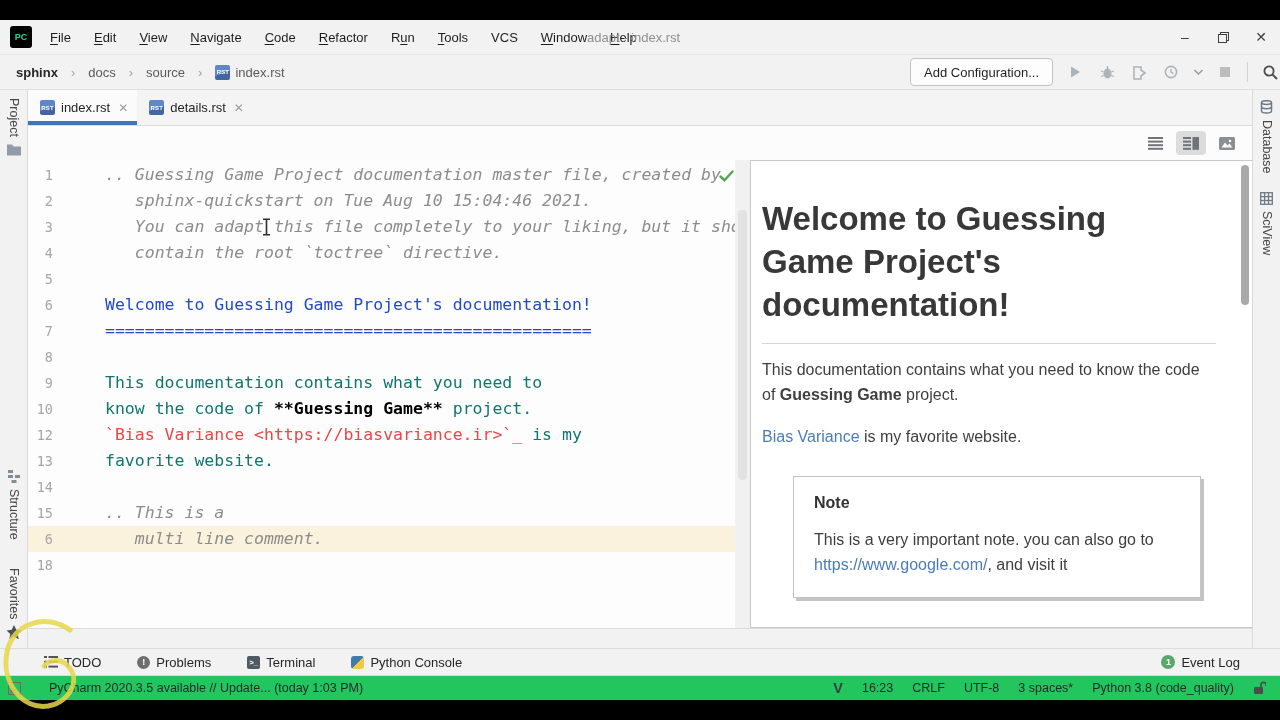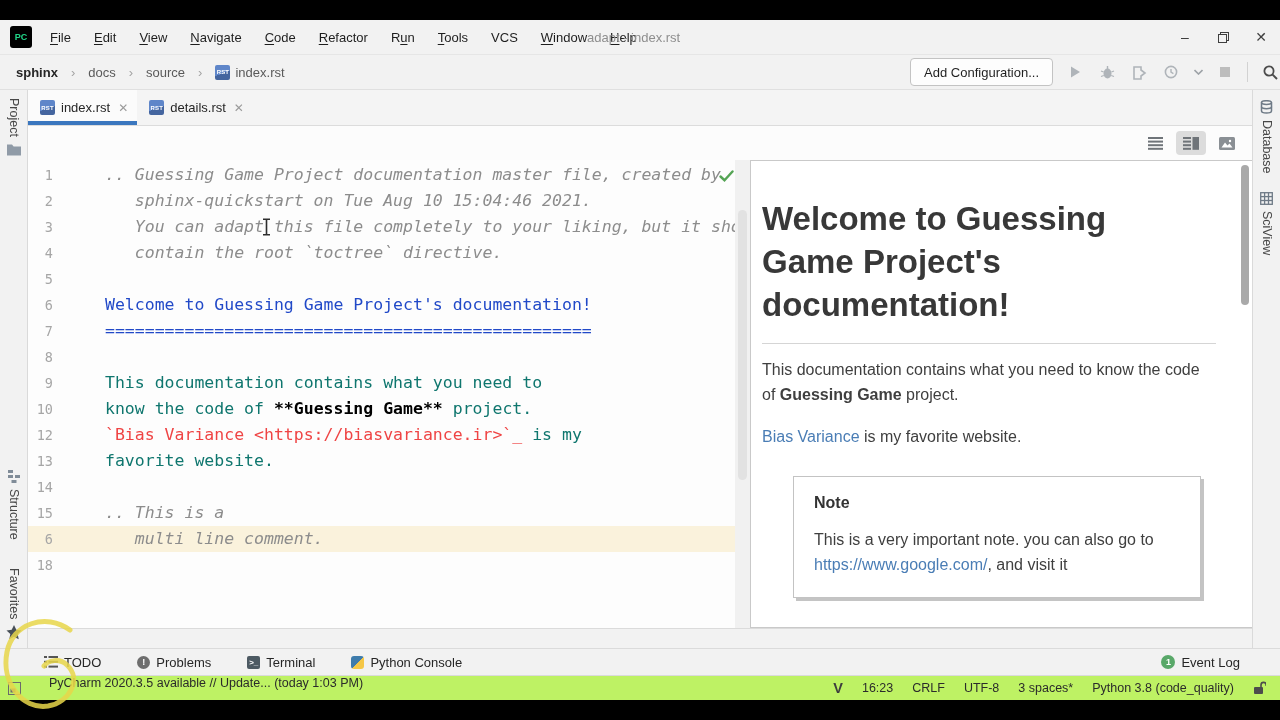--- a/index.html
+++ b/index.html
@@ -80,22 +80,22 @@
   #pv-scroll{position:absolute;right:3px;top:4px;width:8px;height:140px;background:#A9A9A9;border-radius:4px;}
   
   #bottom-strip{left:28px;top:628px;width:1224px;height:20px;background:#F2F2F2;border-top:1px solid #DBDBDB;box-sizing:border-box;}
   #tools{left:0;top:648px;width:1280px;height:27px;background:#F2F2F2;border-top:1px solid #DBDBDB;
          display:flex;align-items:center;box-sizing:border-box;font-size:13px;color:#262626;}
   #tools-left{display:flex;gap:36px;margin-left:44px;}
   .toolbtn{display:flex;align-items:center;gap:6px;}
   #event-log{margin-left:auto;margin-right:40px;display:flex;align-items:center;gap:6px;}
   .badge{width:14px;height:14px;border-radius:50%;background:#59A869;color:#fff;font-size:9px;font-weight:bold;
          display:flex;align-items:center;justify-content:center;}
-  #status{left:0;top:675px;width:1280px;height:25px;background:#bef264;border-top:1px solid #DBDBDB;
-          display:flex;box-sizing:border-box;font-size:12.5px;color:#2B2B2B;}
+  #status{left:0;top:675px;width:1280px;height:25px;background:#22c55e;border-top:1px solid #DBDBDB;
+          display:flex;align-items:center;box-sizing:border-box;font-size:12.5px;color:#2B2B2B;}
   #status-msg{margin-left:28px;}
   #status-right{margin-left:auto;display:flex;align-items:center;gap:19px;padding-right:14px;}
   #vim-v{font-weight:800;font-size:14.5px;color:#3E3E3E;}
   #black-top{left:0;top:0;width:1280px;height:20px;background:#000;}
   #black-bottom{left:0;top:700px;width:1280px;height:20px;background:#000;}
   #annotation{left:0;top:616px;pointer-events:none;z-index:60;}
   .ico-box{display:inline-flex;align-items:center;justify-content:center;}
   .py-ico{width:13px;height:13px;border-radius:3px;background:linear-gradient(135deg,#3E7CAC 50%,#F5C747 50%);}
   .term-ico{width:13px;height:13px;border-radius:2px;background:#4D5A63;color:#fff;font-size:8px;font-weight:bold;
             display:flex;align-items:center;justify-content:center;}

